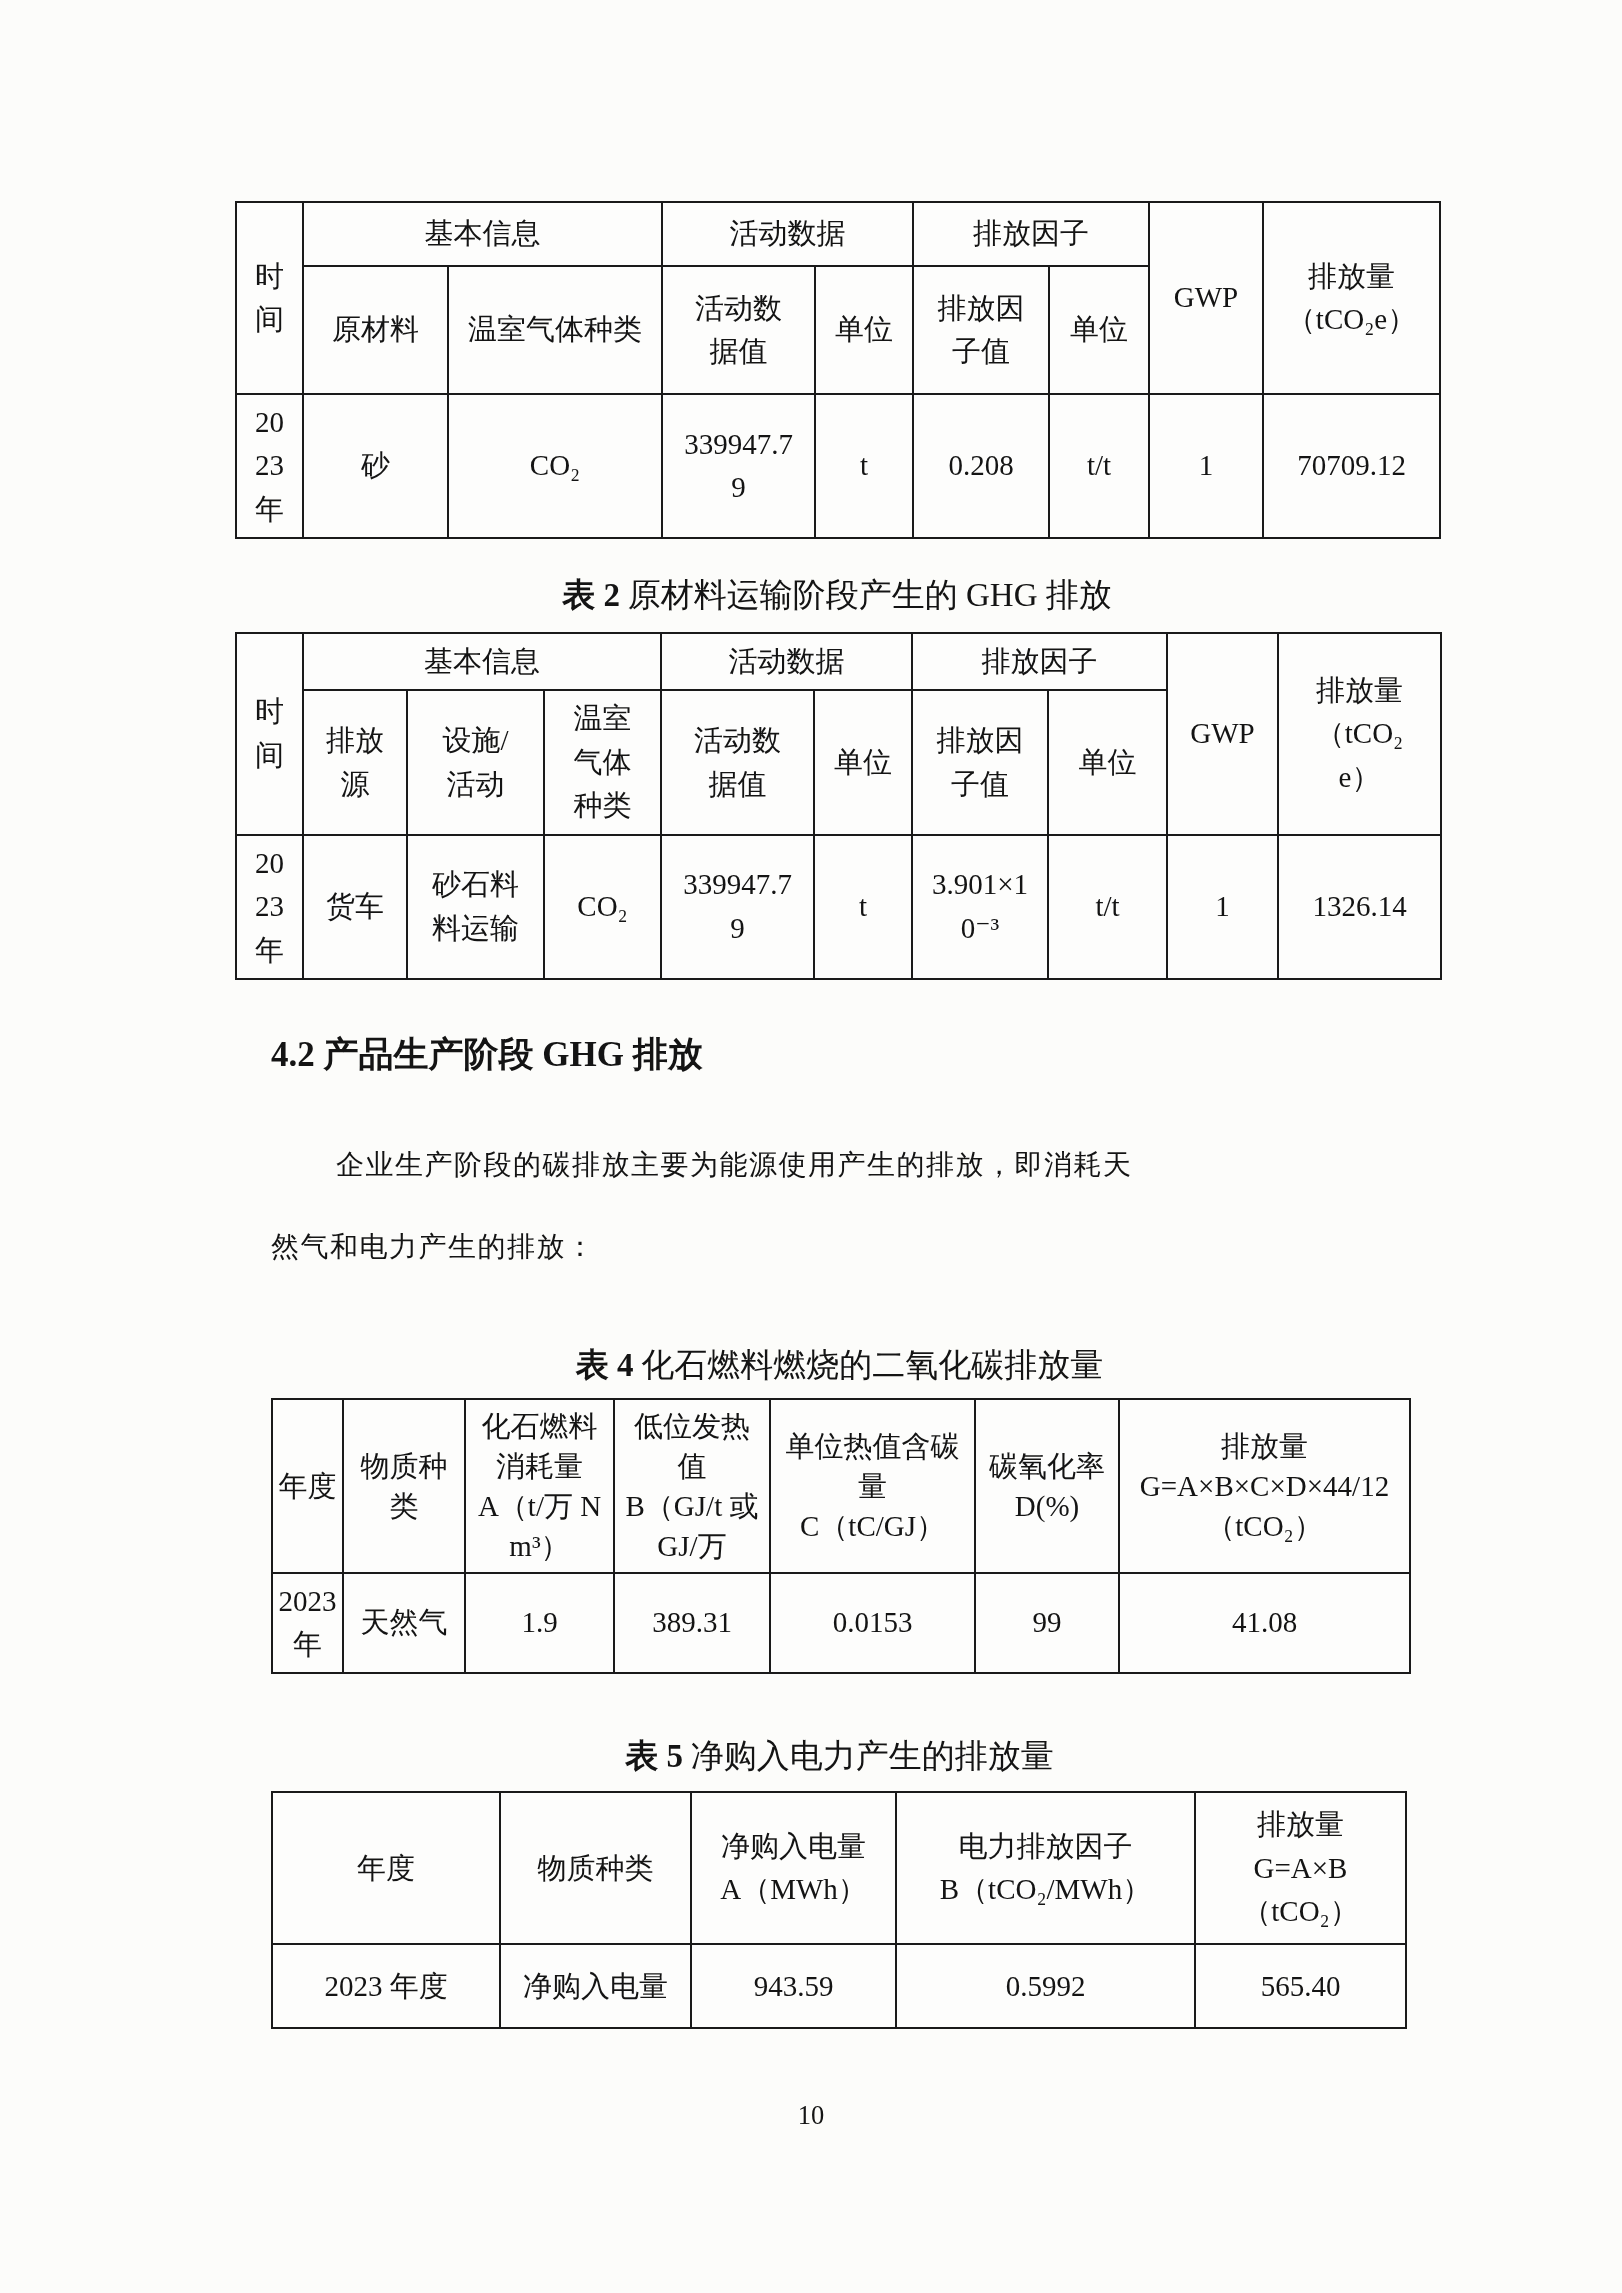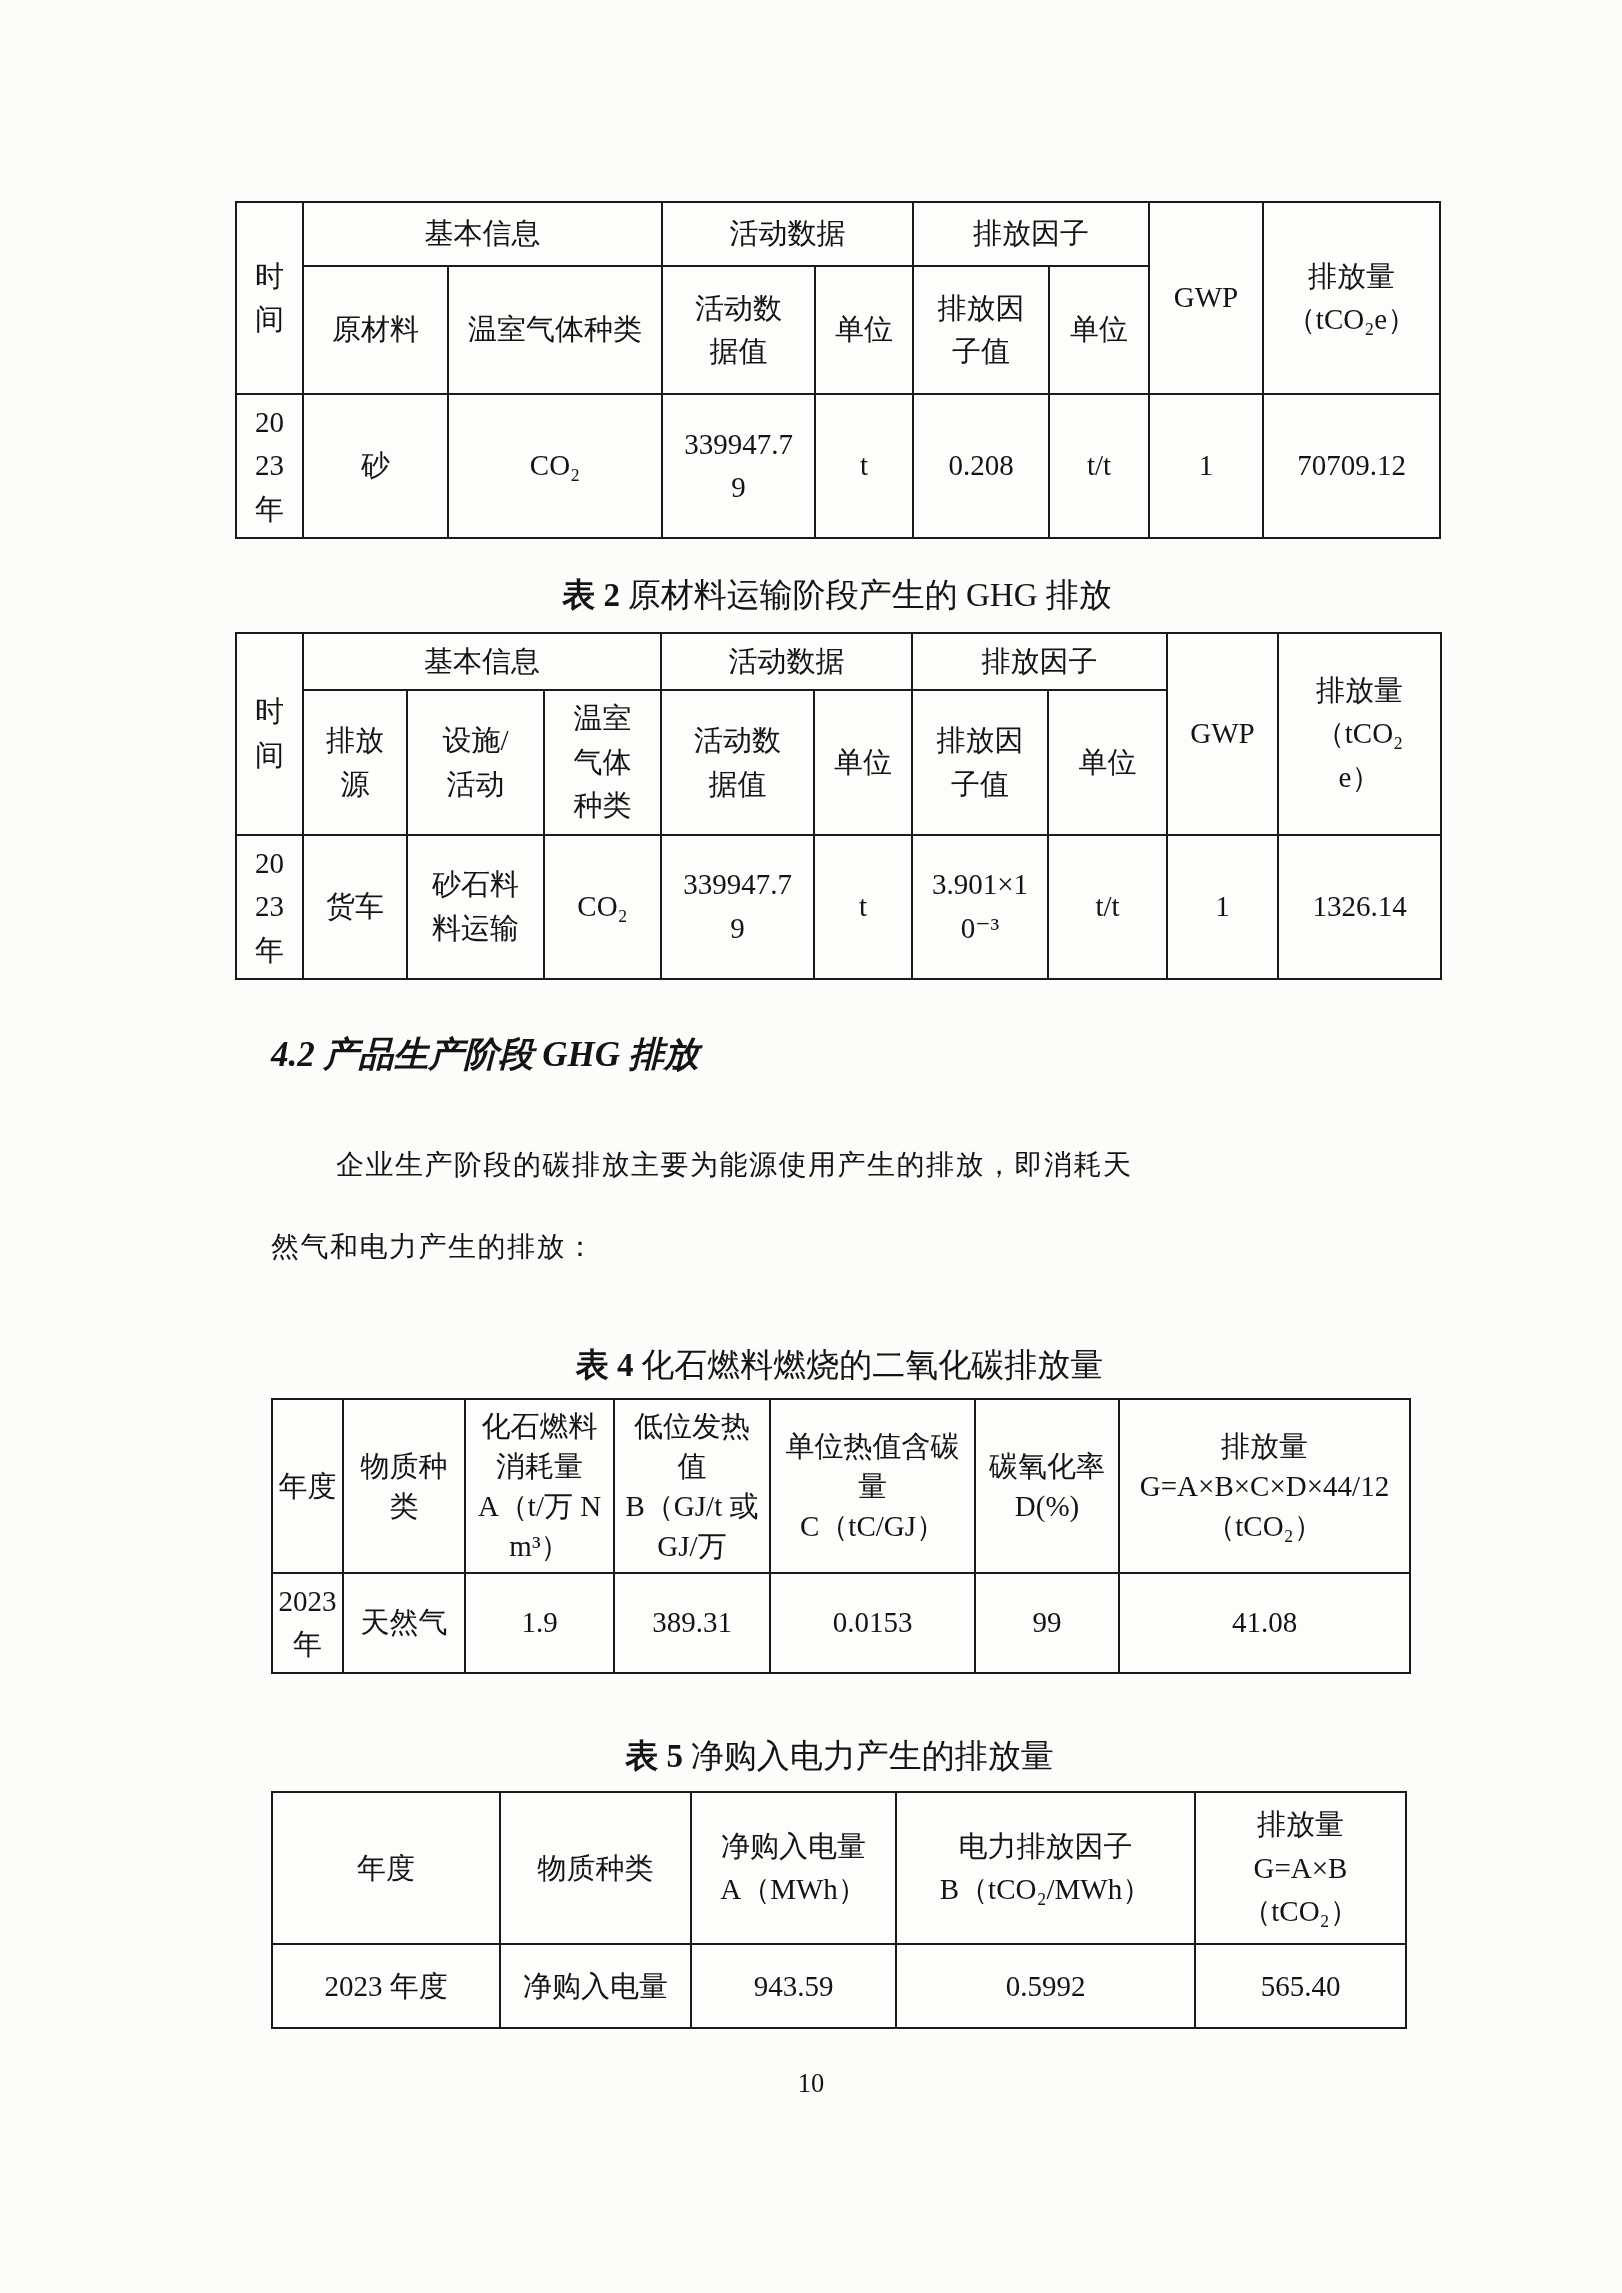--- a/index.html
+++ b/index.html
@@ -44,25 +44,25 @@
   .t-elec .hr1{height:152px;}
   .t-elec .dr{height:84px;}
   
   .tbl-title{font-size:33px;text-align:center;line-height:1.4;}
   .tbl-title .pfx{font-weight:bold;margin-right:7.8px;}
   .title-wide{width:1204px;margin-left:235px;margin-top:33px;margin-bottom:13.7px;}
   .title-narrow{width:1137px;margin-left:271px;}
   #title4{margin-top:73px;margin-bottom:9.8px;}
   #title5{margin-top:59px;margin-bottom:11.8px;text-align:center;}
   
-  .heading{margin:51px 0 0 271px;font-size:35px;font-weight:bold;font-style:italic;}
+  .heading{margin:51px 0 0 271px;font-size:35px;font-weight:bold;}
   .para{margin:65px 230px 0 271px;font-size:28px;letter-spacing:1.5px;line-height:1.55;}
   .para .line1{text-indent:65px;margin:0 0 39px 0;}
   .para .line2{margin:0;}
-  .page-num{margin-top:39px;text-align:center;font-size:26.5px;}
+  .page-num{margin-top:71px;text-align:center;font-size:26.5px;}
 </style>
 </head>
 <body>
 
 <div class="page">
 
   <table class="grid t-wide t-materials">
     <colgroup>
       <col style="width:67px">
         <col style="width:145px">

